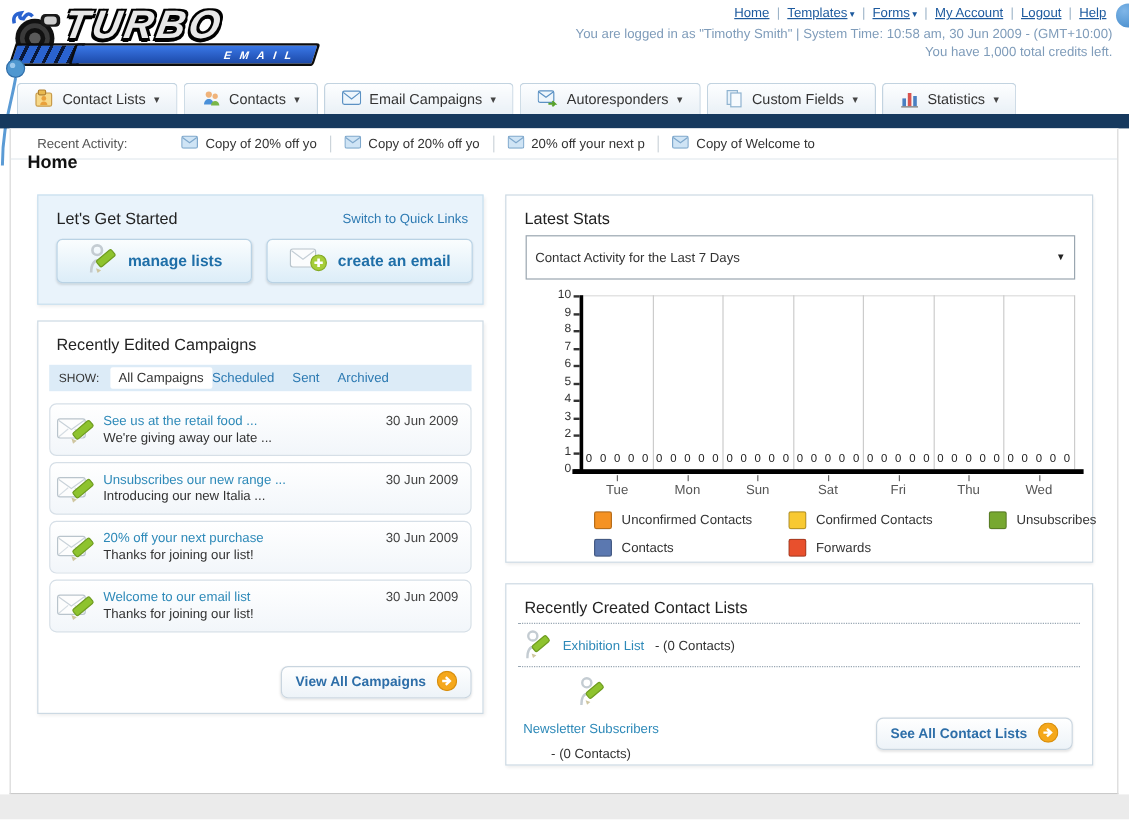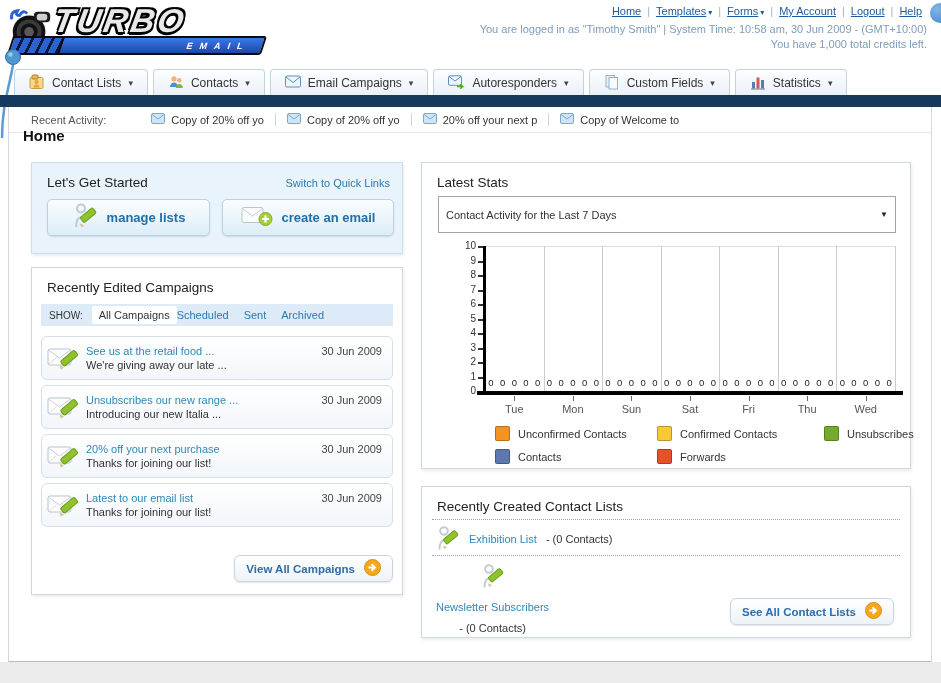--- a/index.html
+++ b/index.html
@@ -351,21 +351,21 @@
               <rect x="1" y="5" width="23" height="16" rx="2" fill="#fdfdfd" stroke="#b9c4cc"></rect>
               <path d="M2 6.5 12.5 14 23 6.5" fill="none" stroke="#c9d2d9"></path>
               <path d="M2 20 9.8 13.5M23 20l-7.8-6.5" fill="none" stroke="#d6dde3"></path>
               <g transform="rotate(-40 22 14)">
                 <rect x="13" y="11" width="18" height="6.5" rx="1.5" fill="#8ec32e" stroke="#6f9c20"></rect>
               </g>
               <path d="M12.5 21.5l1.4 4.2 3.1-2.4z" fill="#cfc6a0"></path>
             </svg>
           </span>
           <div class="camp-text">
-            <a>Latest to our email list</a>
+            <a>Welcome to our email list</a>
             <div class="camp-sub">Thanks for joining our list!</div>
           </div>
           <div class="camp-date">30 Jun 2009</div>
         </div>
       </div>
     <div class="pill-btn view-all">
       <span>View All Campaigns</span>
       <span>
         <svg width="17" height="17" viewBox="0 0 17 17">
           <circle cx="8.5" cy="8.5" r="8" fill="#f5a81c" stroke="#d88f0e"></circle>

